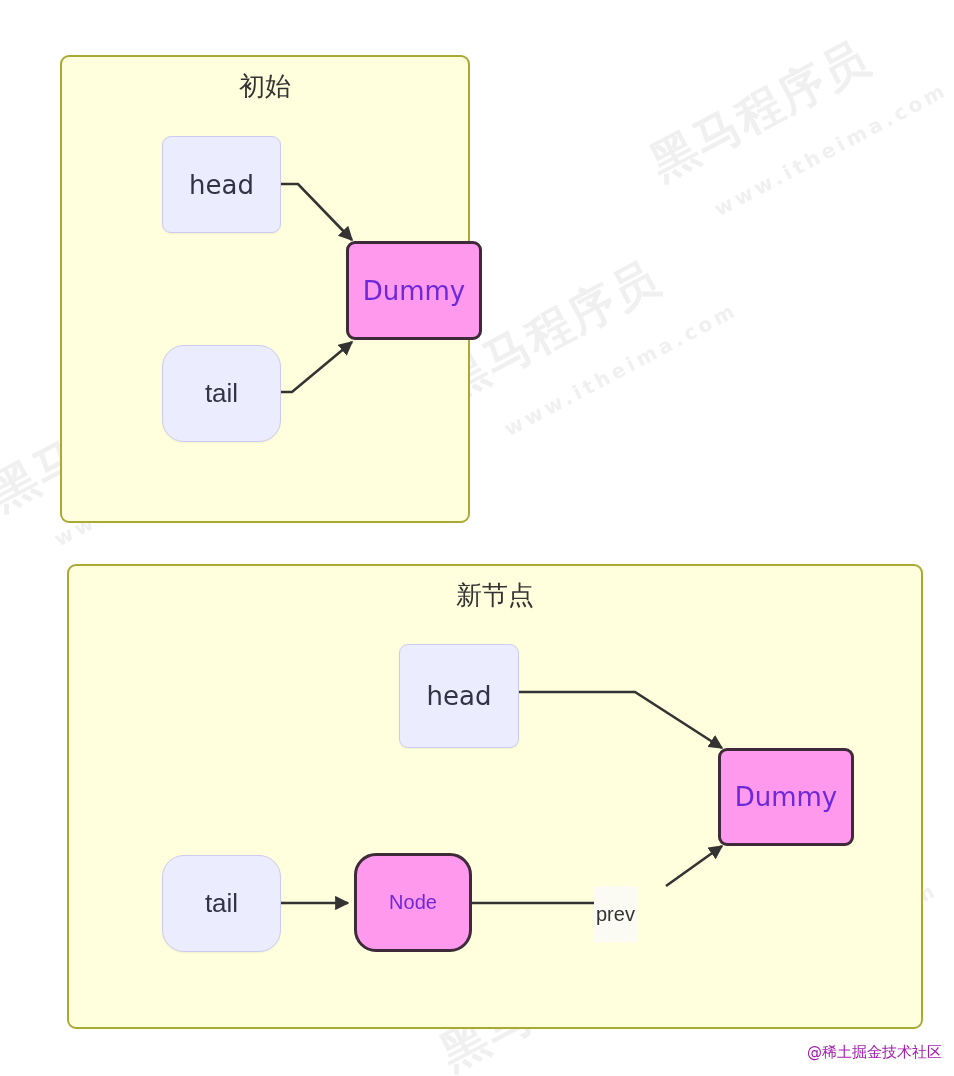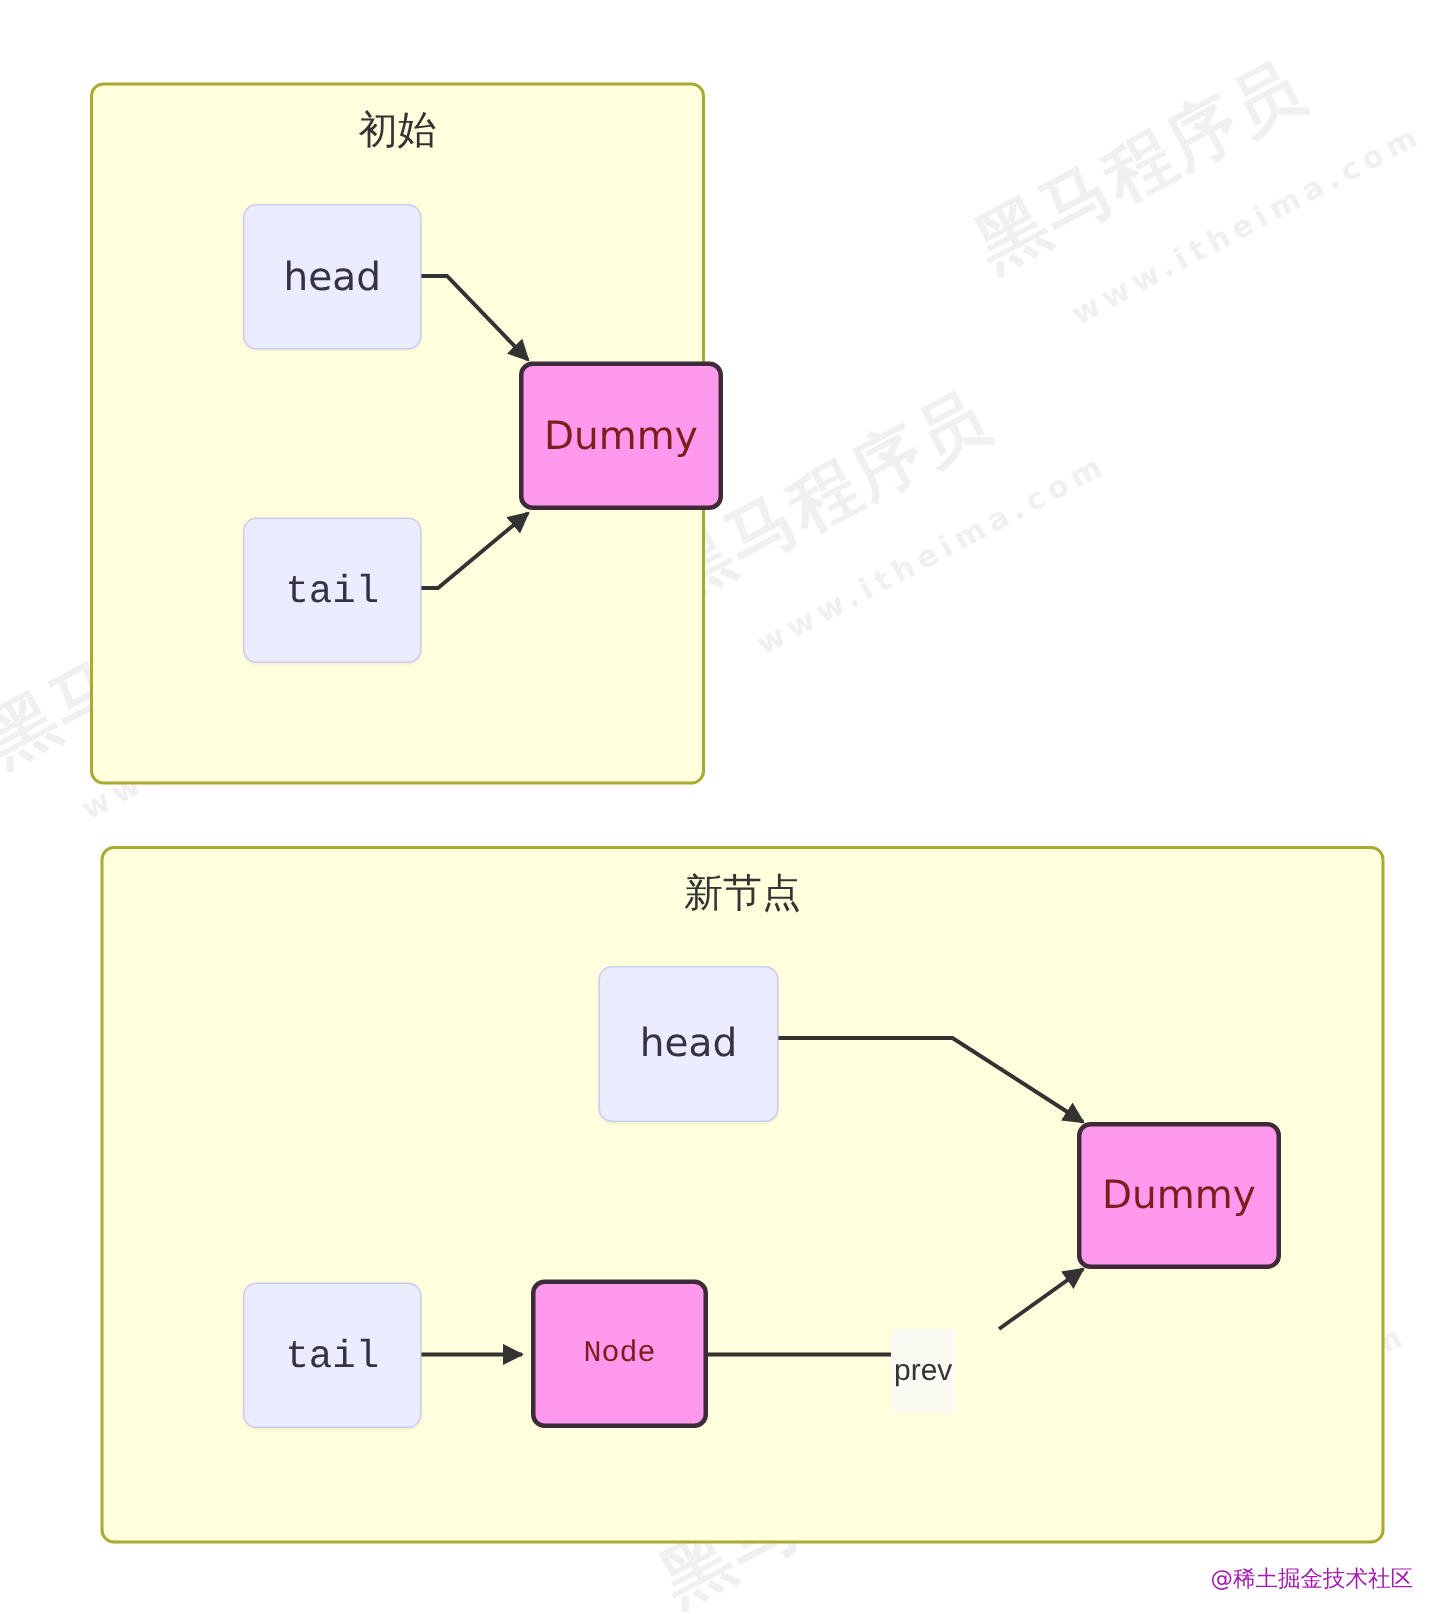--- a/index.html
+++ b/index.html
@@ -74,23 +74,23 @@
   .node-ptr {
     background: #ececff;
     border: 1px solid #ccccf2;
     color: #333344;
     box-shadow: 0 1px 2px rgba(0,0,0,0.06);
     margin-left: 45px;
   }
   .node-data {
     background: #ff99ee;
     border: 3px solid #3f2a3a;
-    color: #7f1d1d;
-  }
-  .mono { font-family: Liberation Mono, monospace; }
+    color: #6d28d9;
+  }
+  .mono { font-family: Liberation Sans, sans-serif; border-radius: 22px; }
   .sans { font-family: "DejaVu Sans", sans-serif; }
 
   
   .edge-label {
     position: absolute;
     background: #fbfbf4;
     color: #333333;
     font-family: Liberation Sans, sans-serif;
     font-size: 20px;
     line-height: 1;

